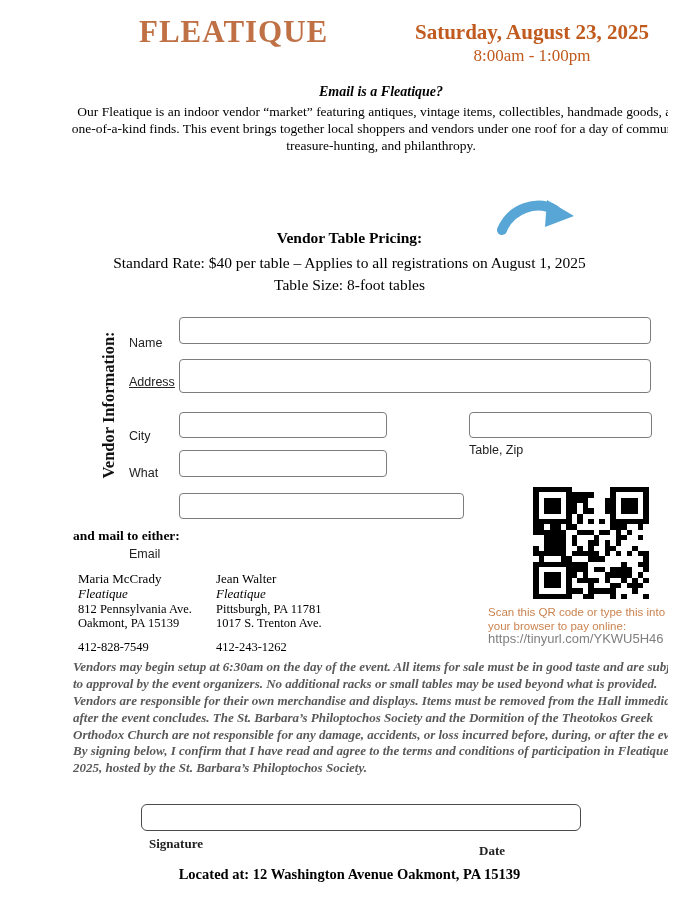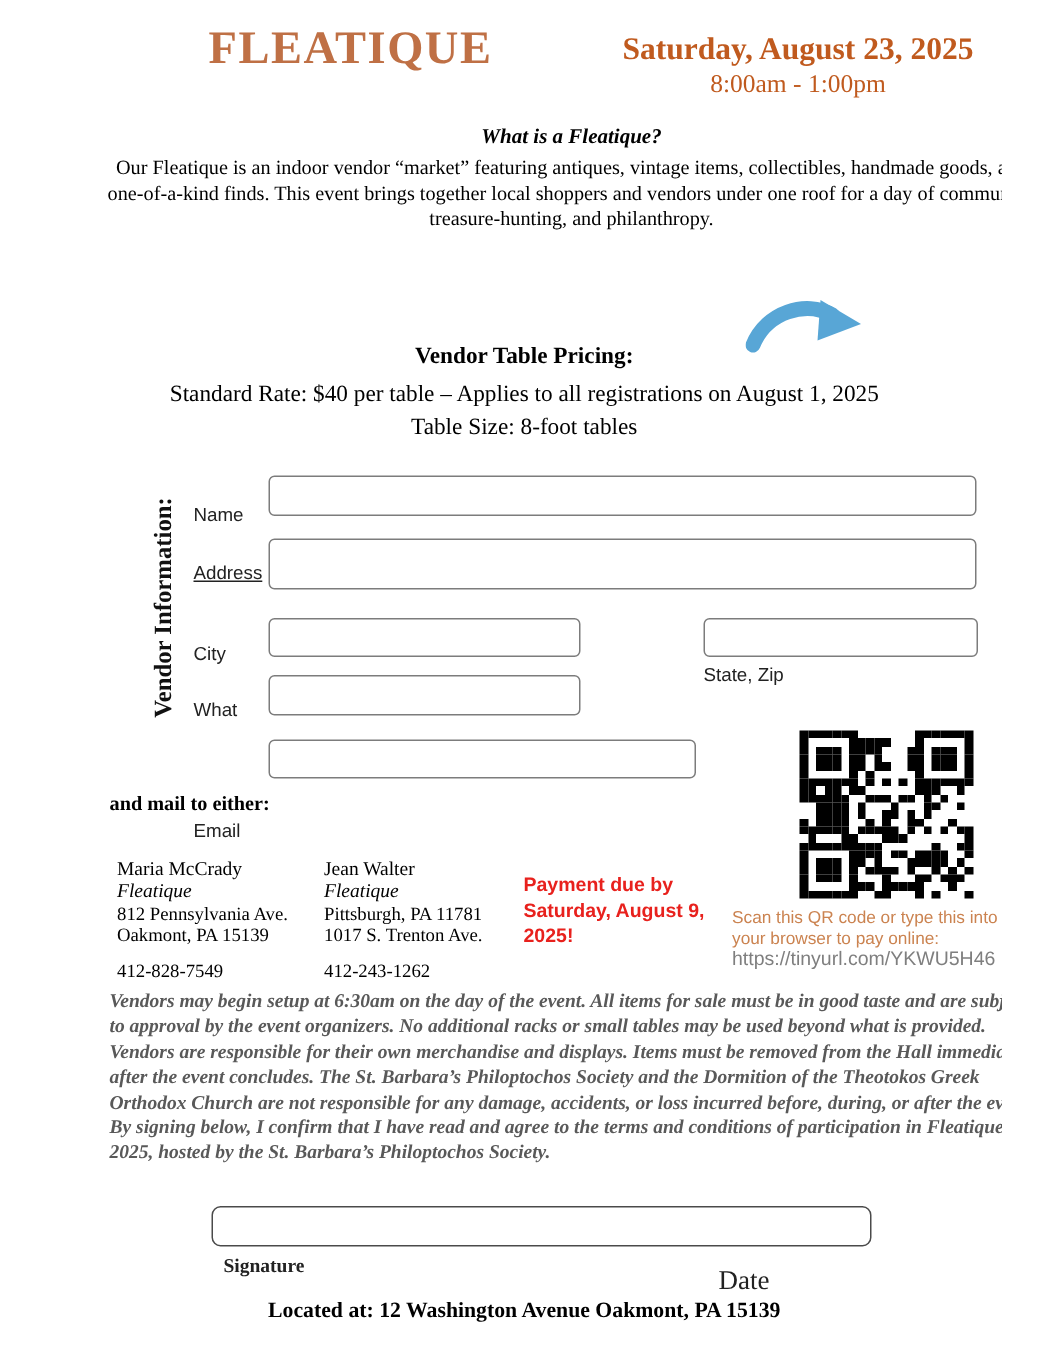--- a/index.html
+++ b/index.html
@@ -83,38 +83,38 @@
             text-decoration:none; }
 
   
   .terms { position:absolute; left:42px; top:659px; width:621px; color:var(--terms-gray);
            font-weight:bold; font-style:italic; font-size:13px; line-height:1.3; }
 
   
   .sig-box { left:110px; top:804px; width:440px; height:27px; border-radius:6px;
              border:1.5px solid #4a4a4a; }
   .sig-label  { position:absolute; left:118px; top:836px; font-weight:bold; font-size:13px; color:#222; }
-  .date-label { position:absolute; left:448px; top:843px; font-weight:normal; font-size:18px; color:#222; }
+  .date-label { position:absolute; left:448px; top:843px; font-weight:bold; font-size:13px; color:#222; }
 
   .footer { position:absolute; left:0; top:866px; width:100%; text-align:center;
             font-weight:bold; font-size:14.5px; }
 </style>
 </head>
 <body>
 
 <div class="page">
 
   <div class="brand">FLEATIQUE</div>
   <div class="datewrap">
     <div class="date-line">Saturday, August 23, 2025</div>
     <div class="time-line">8:00am - 1:00pm</div>
   </div>
 
   <div class="intro">
-    <div class="intro-heading">What is a Fleatique?</div>
+    <div class="intro-heading">Email is a Fleatique?</div>
     <div>Our  Fleatique is an indoor vendor “market” featuring antiques, vintage items, collectibles, handmade goods, and one-of-a-kind finds. This event brings together local shoppers and vendors under one roof for a day of community, treasure-hunting, and philanthropy.</div>
   </div>
 
   <div class="pricing">
     <div class="pricing-heading">Vendor Table Pricing:</div>
     <div class="pricing-line">Standard Rate: $40 per table – Applies to all registrations on August 1, 2025</div>
     <div class="pricing-line">Table Size: 8-foot tables</div>
   </div>
 
   <svg class="arrow" width="82" height="44" viewBox="0 0 82 44">
@@ -127,21 +127,21 @@
   <div class="field-label lb-name">Name</div>
   <input class="box in-name" type="text" style="">
 
   <div class="field-label lb-address">Address</div>
   <input class="box in-address" type="text" style="">
 
   <div class="field-label lb-city">City</div>
   <input class="box in-city" type="text" style="">
 
   <input class="box in-statezip" type="text" style="">
-  <div class="field-label lb-statezip">State, Zip</div>
+  <div class="field-label lb-statezip">Table, Zip</div>
 
   <div class="field-label lb-phone">What</div>
   <input class="box in-phone" type="text" style="">
 
   <div class="field-label lb-email">Email</div>
   <input class="box in-email" type="text" style="">
 
   <div class="qr">
       <i style="grid-row:1;grid-column:1"></i>
       <i style="grid-row:1;grid-column:2"></i>
@@ -401,21 +401,20 @@
   </div>
 
   <div class="contact contact-2">
     <div>Jean Walter</div>
     <div class="c-org">Fleatique</div>
     <div class="c-addr">Pittsburgh, PA 11781</div>
     <div class="c-addr">1017 S. Trenton Ave.</div>
     <div class="c-phone">412-243-1262</div>
   </div>
 
-  <div class="due-notice">Payment due by Saturday, August 9, 2025!</div>
 
   <div class="qr-caption">Scan this QR code or type this into your browser to pay online:</div>
   <a href="#" class="qr-url">https://tinyurl.com/YKWU5H46</a>
 
   <div class="terms">
     <div>Vendors may begin setup at 6:30am on the day of the event. All items for sale must be in good taste and are subject to approval by the event organizers. No additional racks or small tables may be used beyond what is provided. Vendors are responsible for their own merchandise and displays. Items must be removed from the Hall immediately after the event concludes. The St. Barbara’s Philoptochos Society and the Dormition of the Theotokos Greek Orthodox Church are not responsible for any damage, accidents, or loss incurred before, during, or after the event.</div>
     <div>By signing below, I confirm that I have read and agree to the terms and conditions of participation in Fleatique 2025, hosted by the St. Barbara’s Philoptochos Society.</div>
   </div>
 
   <input class="box sig-box" type="text" style="">

